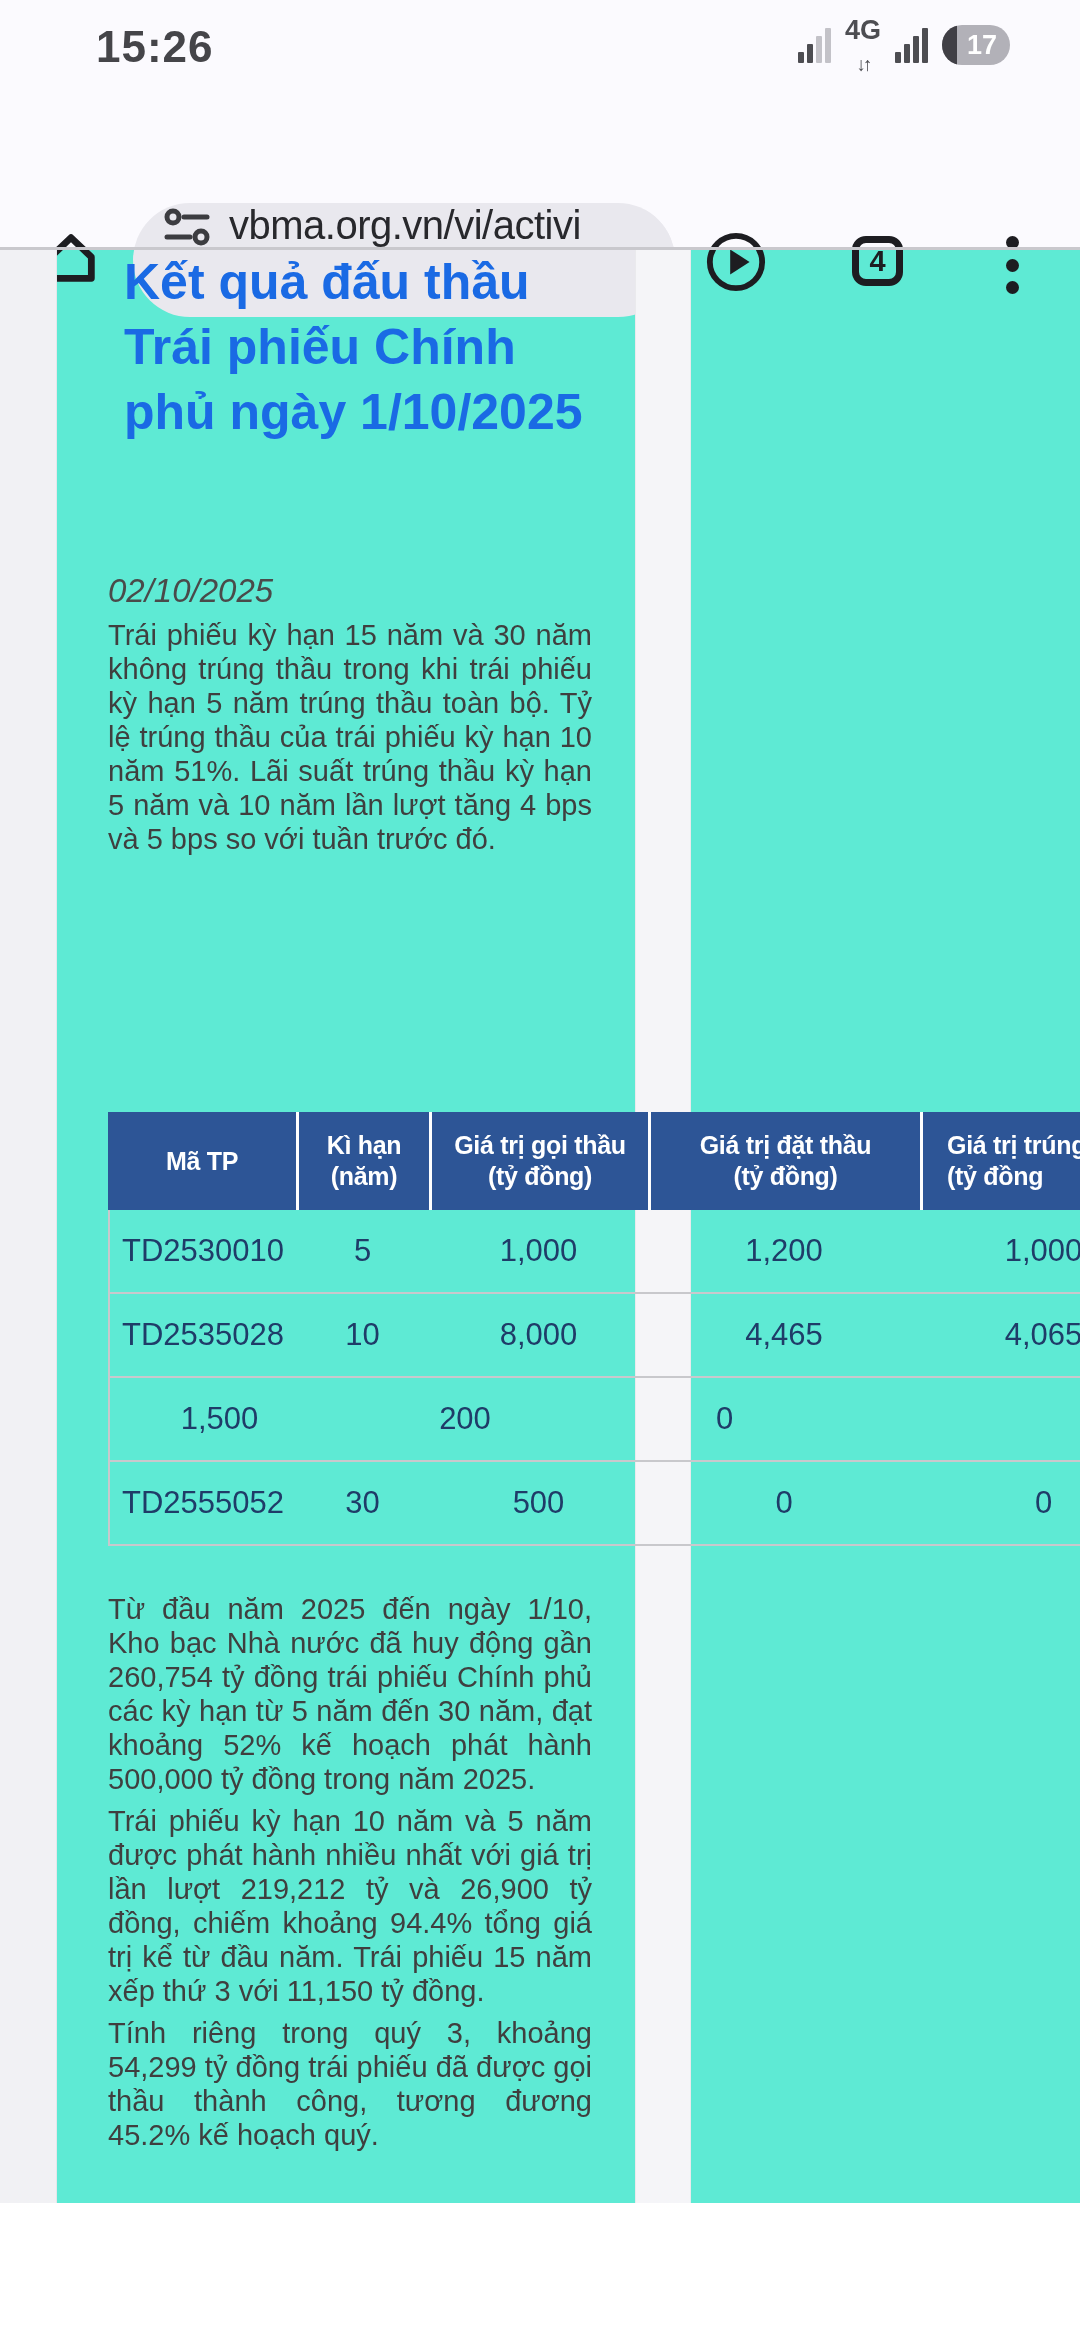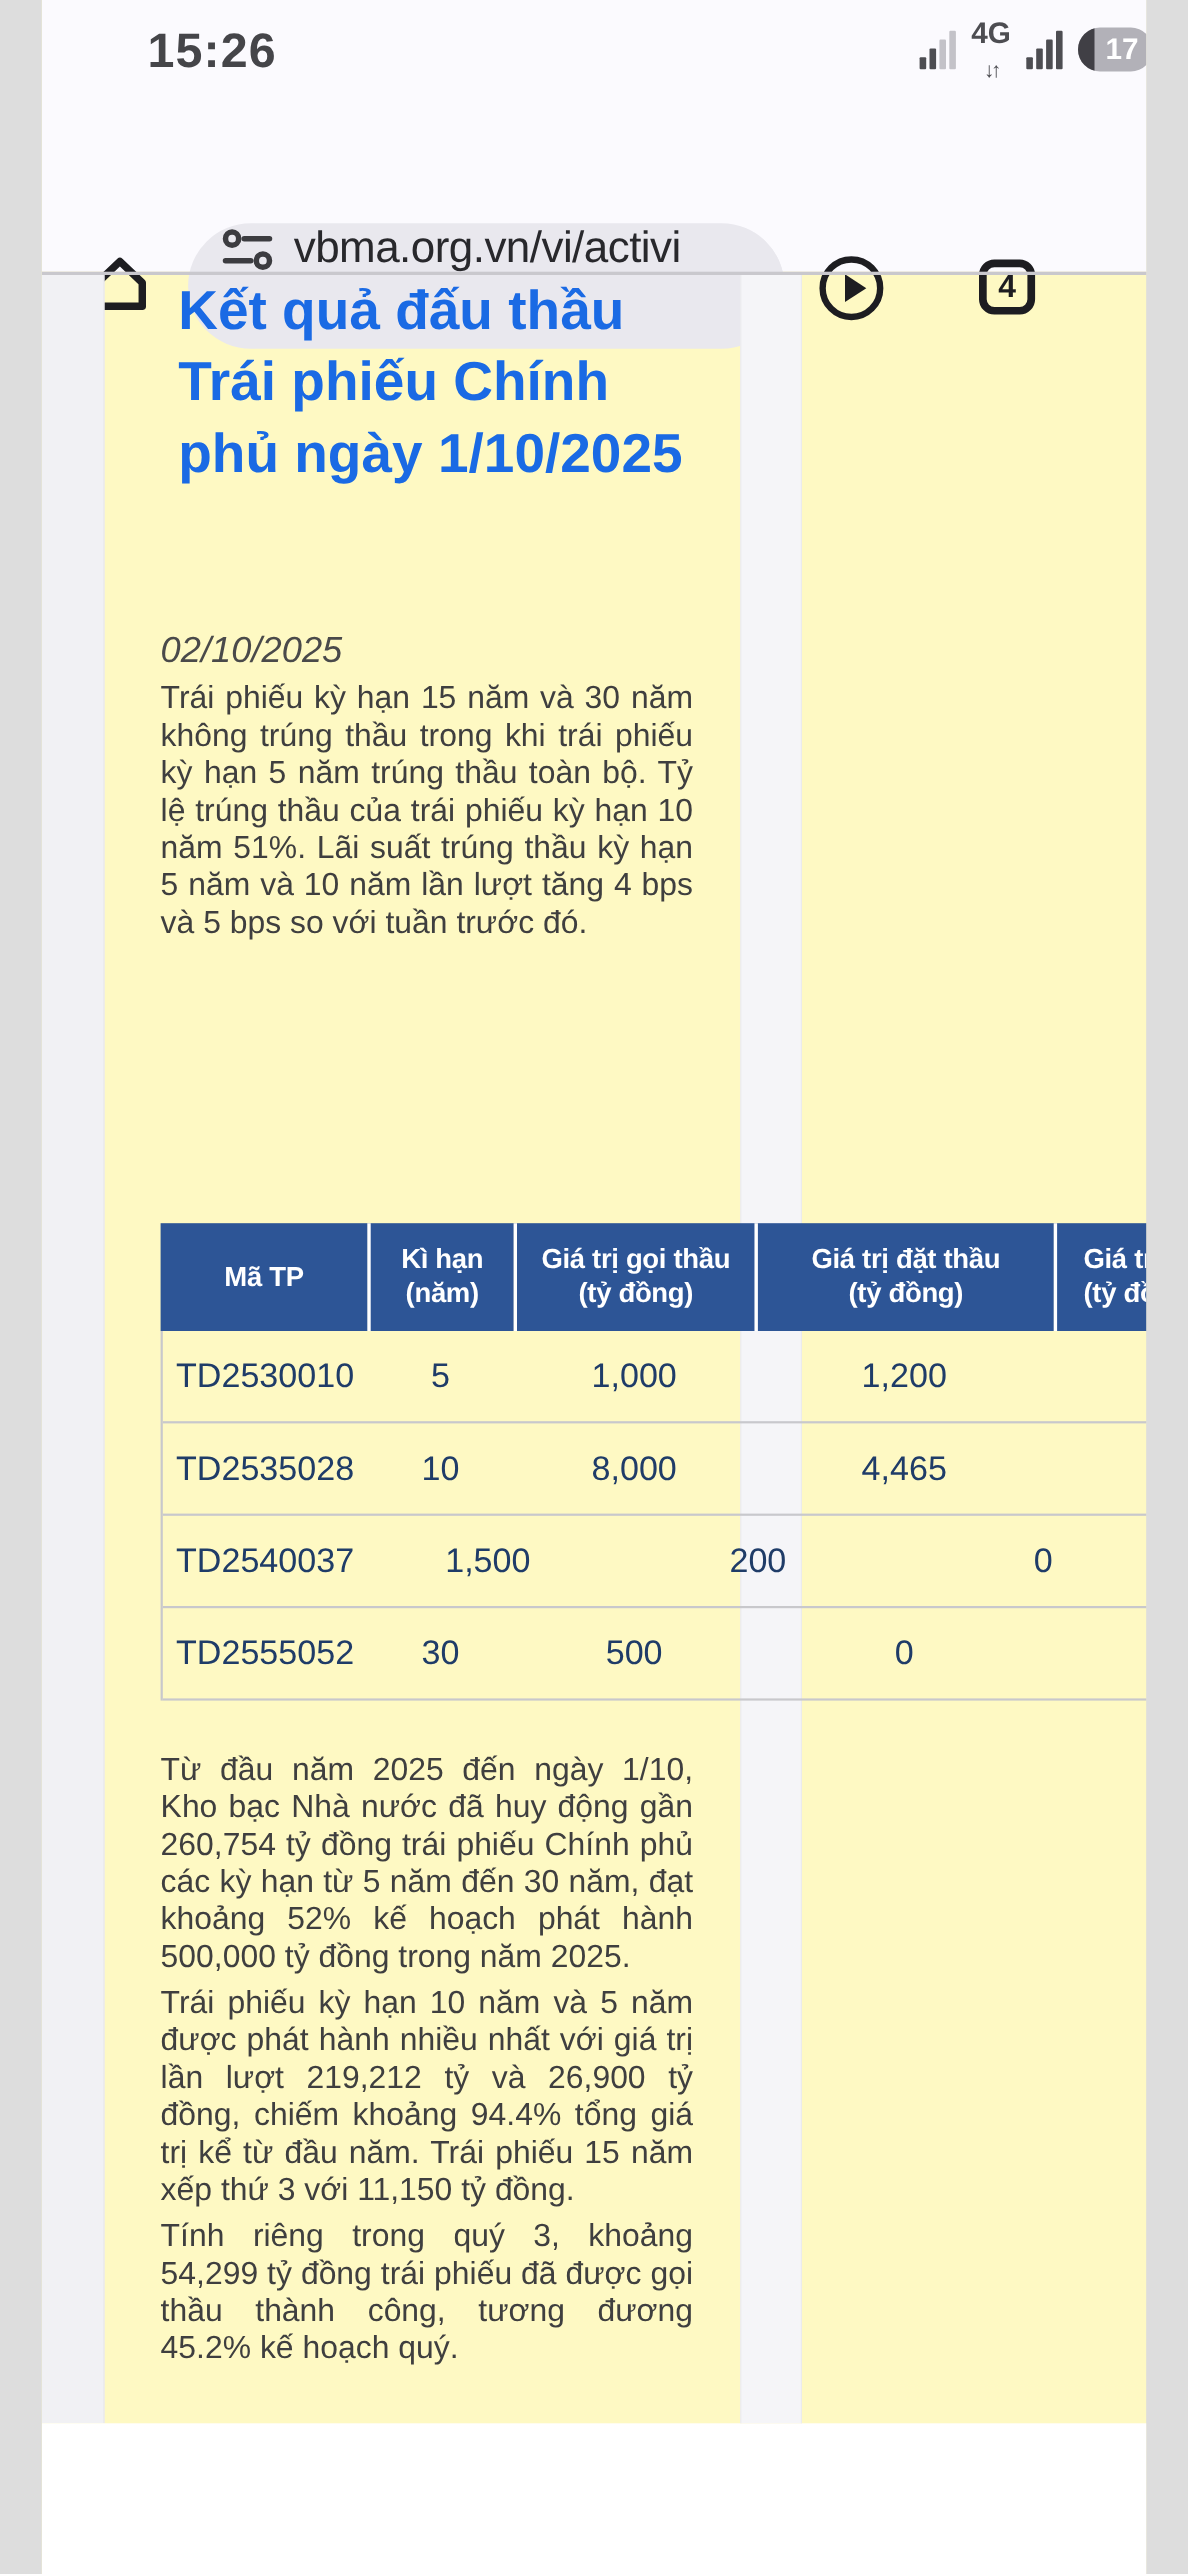--- a/index.html
+++ b/index.html
@@ -15,21 +15,21 @@
     --status-text:#454549;
     --divider:#c9c8cd;
     --row-border:#c8c8cc;
     --gutter:#f1f1f4;
     --strip:#f5f5f8;
   }
   *{margin:0;padding:0;box-sizing:border-box;}
   html,body{background:#ddd;}
   body{font-family:"Liberation Sans","DejaVu Sans",sans-serif;}
   .screen{
-    position:relative;width:1004px;height:2340px;background:#fef9c3;
+    position:relative;width:1080px;height:2340px;background:#5eead4;
     overflow:hidden;margin:0 auto;
   }
   
   .status-bar{position:absolute;left:0;top:0;width:1080px;height:90px;background:var(--toolbar-bg);}
   .status-time{position:absolute;left:96px;top:22px;font-size:44px;font-weight:600;color:var(--status-text);letter-spacing:1px;}
   .status-cluster{position:absolute;right:70px;top:0;height:90px;display:flex;align-items:center;gap:14px;}
   .sigbars{display:flex;align-items:flex-end;gap:3px;height:36px;}
   .sigbars i{display:block;width:6px;border-radius:1px;background:#4d4d52;}
   .sigbars i.b1{height:11px}.sigbars i.b2{height:19px}.sigbars i.b3{height:27px}.sigbars i.b4{height:35px}
   .sigbars i.dim{background:#c3c2c8;}
@@ -190,21 +190,20 @@
         <div class="tc c5">1,000</div>
       </div>
       <div class="t-row">
         <div class="tc c1">TD2535028</div>
         <div class="tc c2">10</div>
         <div class="tc c3">8,000</div>
         <div class="tc c4">4,465</div>
         <div class="tc c5">4,065</div>
       </div>
       <div class="t-row">
-        <div class="tc c1">TD2540037</div>
         <div class="tc c3">1,500</div>
         <div class="tc c4">200</div>
         <div class="tc c5">0</div>
       </div>
       <div class="t-row">
         <div class="tc c1">TD2555052</div>
         <div class="tc c2">30</div>
         <div class="tc c3">500</div>
         <div class="tc c4">0</div>
         <div class="tc c5">0</div>

